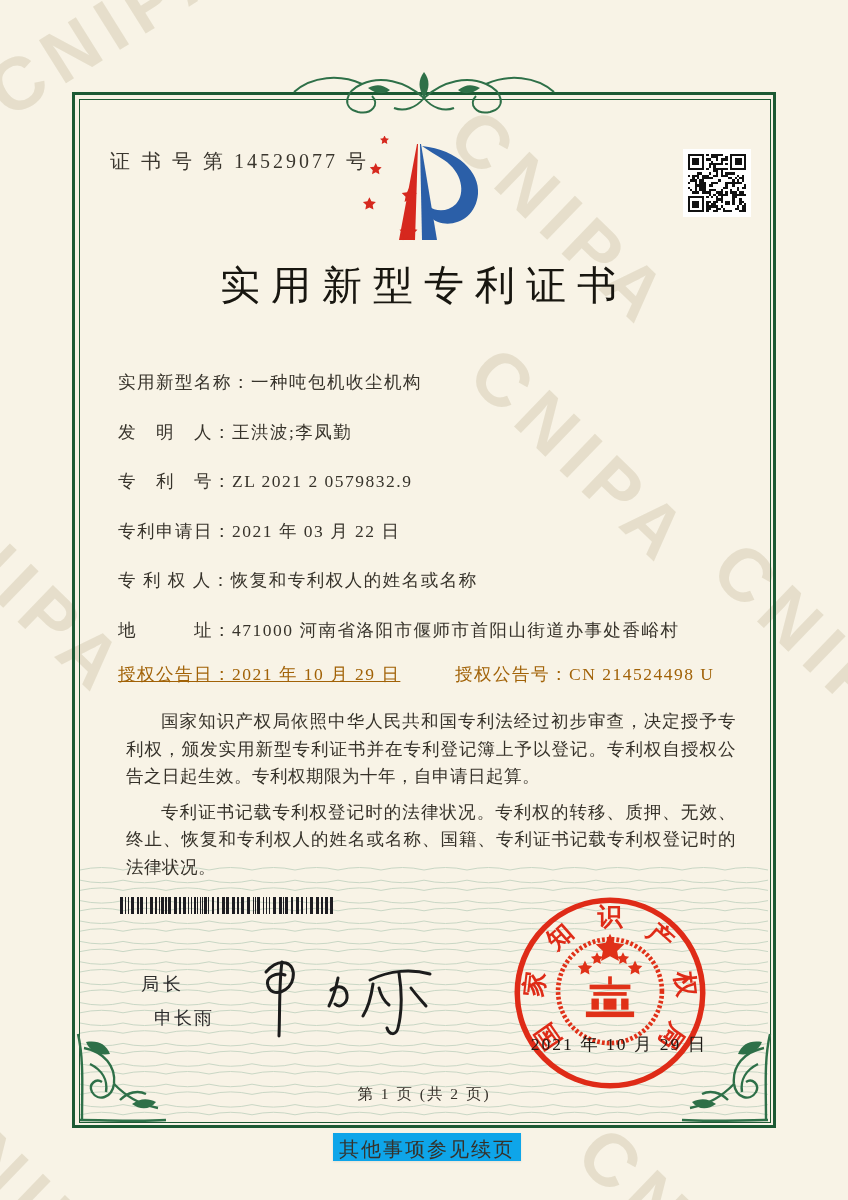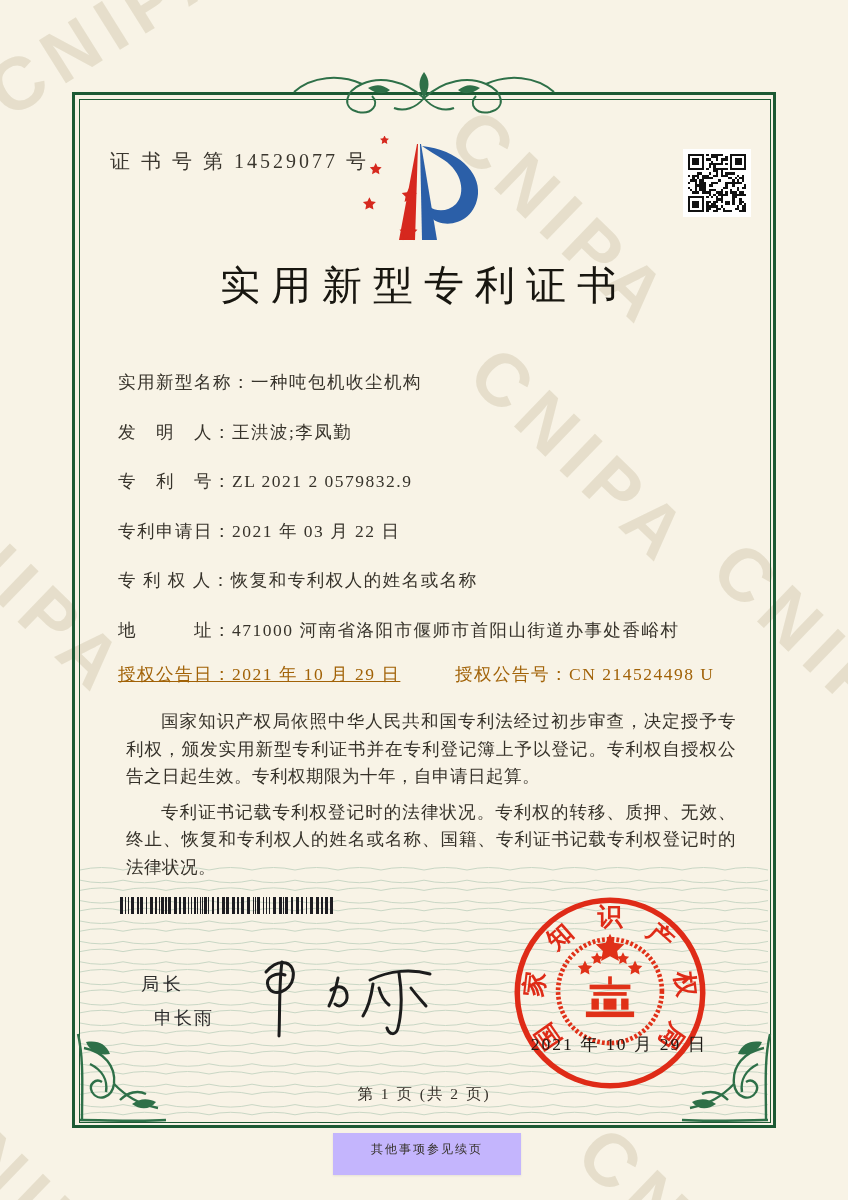--- a/index.html
+++ b/index.html
@@ -43,23 +43,23 @@
   .comm-name{position:absolute;left:122px;top:1006px;font-size:18px;letter-spacing:2px;
       font-family:Liberation Sans, sans-serif;color:#2b2b2b;margin-left:32px;}
   .signature{position:absolute;left:252px;top:948px;}
 
   .seal{position:absolute;left:508px;top:891px;width:204px;height:204px;z-index:6;}
   .seal-date{position:absolute;left:528px;top:1032px;width:182px;text-align:center;z-index:7;
       font-size:17.5px;letter-spacing:2px;color:#1d1a15;white-space:nowrap;}
 
   .page-footer{position:absolute;left:0;top:1084px;width:848px;text-align:center;
       font-size:15.5px;letter-spacing:2px;color:#35312a;}
-  .cont-note{position:absolute;left:333px;top:1133px;width:188px;height:42px;z-index:6;
-      background:#c4b5fd;box-shadow:0 1px 2px rgba(0,0,0,.08);
-      text-align:center;line-height:32px;font-size:12px;letter-spacing:2px;color:#35312a;}
+  .cont-note{position:absolute;left:333px;top:1133px;width:188px;height:28px;z-index:6;
+      background:#0ea5e9;box-shadow:0 1px 2px rgba(0,0,0,.08);
+      text-align:center;line-height:32px;font-size:20px;letter-spacing:2px;color:#35312a;}
 </style>
 </head>
 <body>
 
 <div id="page">
 
   <svg class="waves" width="688" height="258" id="wavesSvg">
       <path d="M0,6.0 q21.5,-5 43,0 q21.5,-5 43,0 q21.5,-5 43,0 q21.5,-5 43,0 q21.5,-5 43,0 q21.5,-5 43,0 q21.5,-5 43,0 q21.5,-5 43,0 q21.5,-5 43,0 q21.5,-5 43,0 q21.5,-5 43,0 q21.5,-5 43,0 q21.5,-5 43,0 q21.5,-5 43,0 q21.5,-5 43,0 q21.5,-5 43,0 q21.5,-5 43,0" fill="none" stroke="#c9d7c5" stroke-width="1"></path>
       <path d="M0,16.2 q21.5,5 43,0 q21.5,5 43,0 q21.5,5 43,0 q21.5,5 43,0 q21.5,5 43,0 q21.5,5 43,0 q21.5,5 43,0 q21.5,5 43,0 q21.5,5 43,0 q21.5,5 43,0 q21.5,5 43,0 q21.5,5 43,0 q21.5,5 43,0 q21.5,5 43,0 q21.5,5 43,0 q21.5,5 43,0 q21.5,5 43,0" fill="none" stroke="#c9d7c5" stroke-width="1"></path>
       <path d="M0,26.4 q21.5,-5 43,0 q21.5,-5 43,0 q21.5,-5 43,0 q21.5,-5 43,0 q21.5,-5 43,0 q21.5,-5 43,0 q21.5,-5 43,0 q21.5,-5 43,0 q21.5,-5 43,0 q21.5,-5 43,0 q21.5,-5 43,0 q21.5,-5 43,0 q21.5,-5 43,0 q21.5,-5 43,0 q21.5,-5 43,0 q21.5,-5 43,0 q21.5,-5 43,0" fill="none" stroke="#c9d7c5" stroke-width="1"></path>

